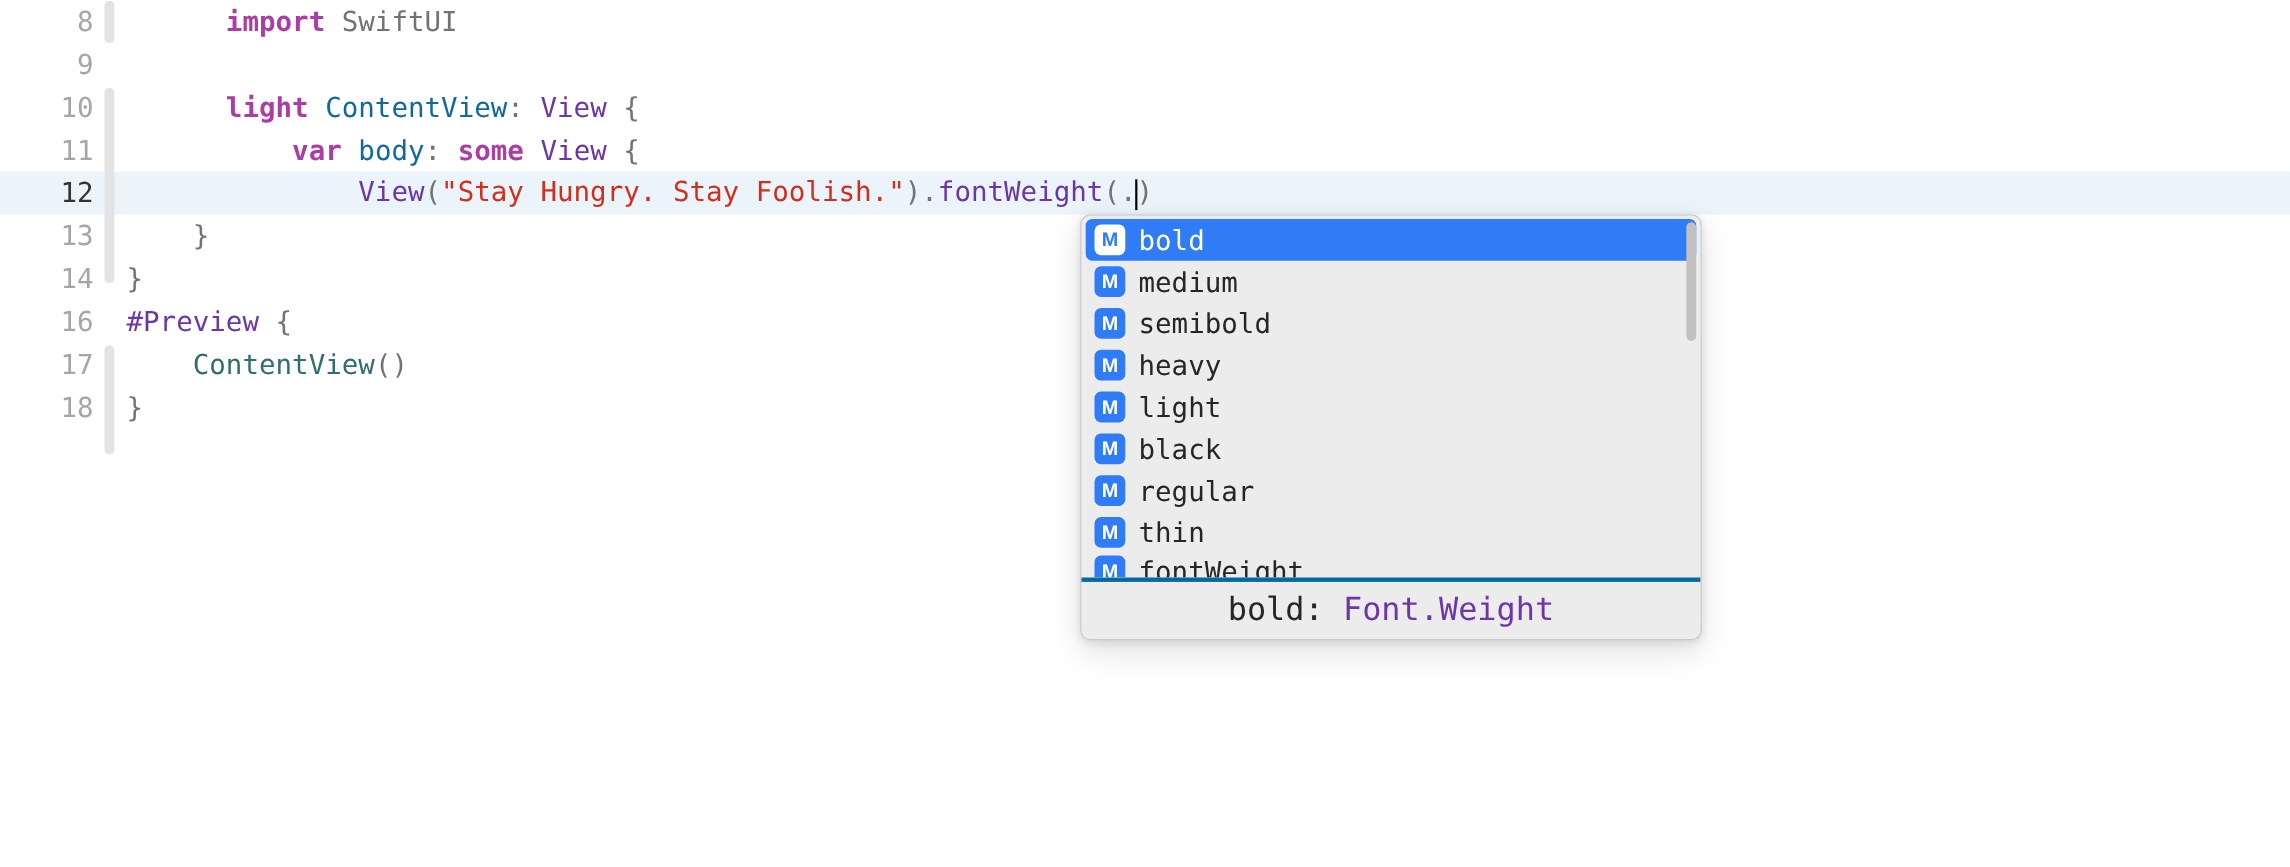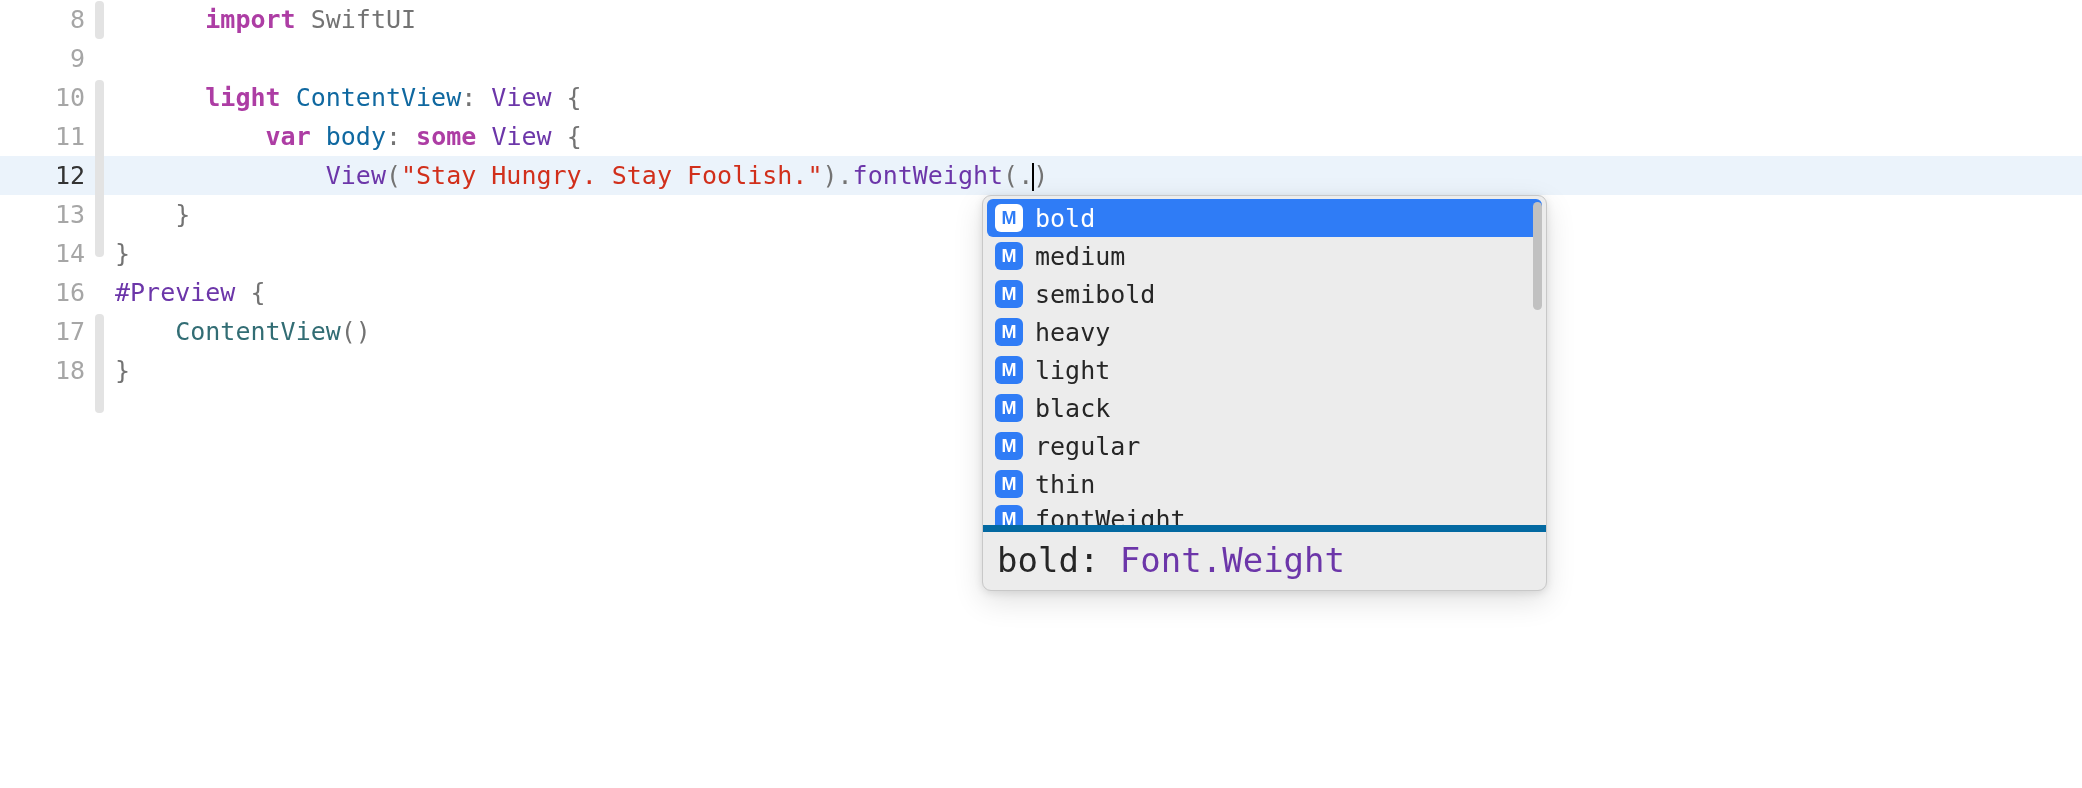--- a/index.html
+++ b/index.html
@@ -123,26 +123,27 @@
   }
   .ac-item.selected .ac-icon {
     background: #ffffff;
     color: #2f7cf6;
   }
   .ac-label {
     font-family: "SF Mono","Menlo",monospace;
     font-size: 25px;
   }
   .ac-detail {
-    border-top: 7px solid #0369a1;
+    border-top: 4px solid #0369a1;
     padding: 8px 14px 10px 14px;
     font-family: "SF Mono","Menlo",monospace;
-    font-size: 34px;
+    font-size: 29px;
     color: #262626;
     white-space: pre;
+    text-align: center;
   }
   .ac-detail .tok-othertype { color: #6c36a9; }
   .ac-scrollbar {
     position: absolute;
     right: 4px;
     top: 6px;
     width: 9px;
     height: 108px;
     background: #c1c1c1;
     border-radius: 5px;

